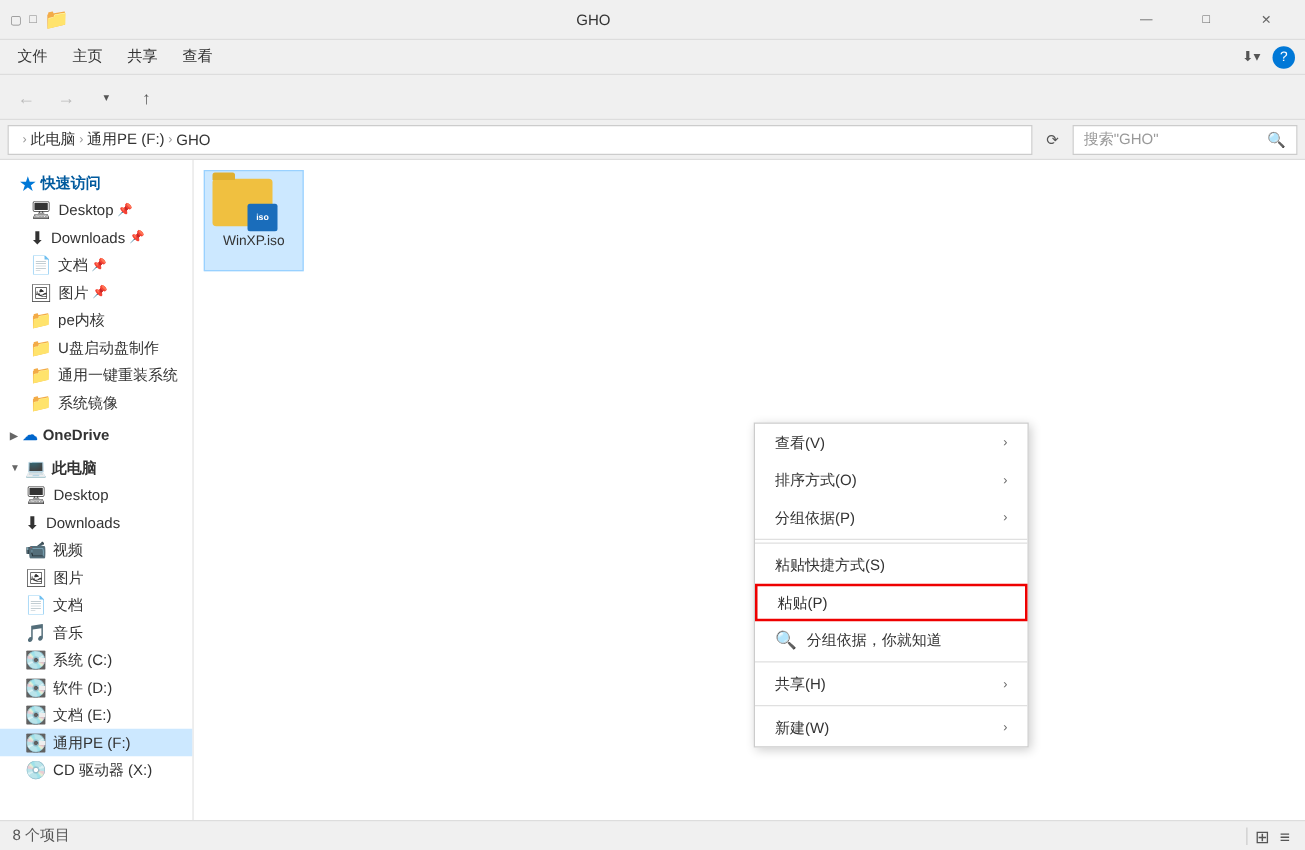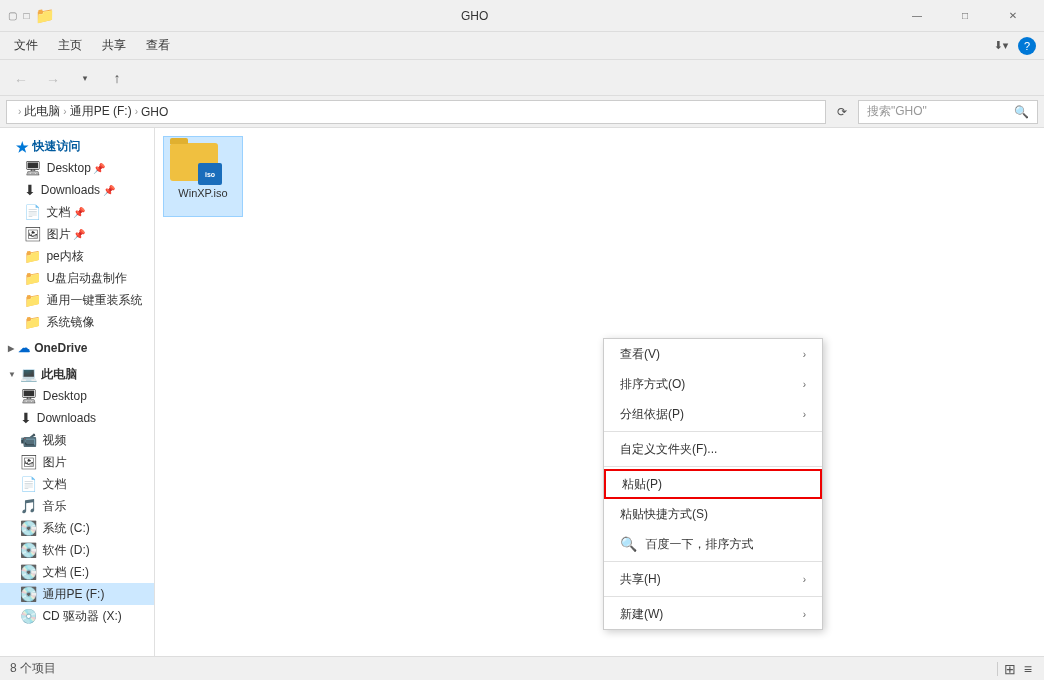--- a/index.html
+++ b/index.html
@@ -415,33 +415,30 @@
       </div>
       <div class="ctx-item">
         <span>排序方式(O)</span>
         <span class="ctx-arrow">›</span>
       </div>
       <div class="ctx-item">
         <span>分组依据(P)</span>
         <span class="ctx-arrow">›</span>
       </div>
       <div class="ctx-sep"></div>
-      <div class="ctx-item">
-        <span>自定义文件夹(F)...</span>
-      </div>
       <div class="ctx-sep"></div>
+      <div class="ctx-item">
+        <span>粘贴快捷方式(S)</span>
+      </div>
       <div class="ctx-item highlighted">
         <span>粘贴(P)</span>
       </div>
       <div class="ctx-item">
-        <span>粘贴快捷方式(S)</span>
-      </div>
-      <div class="ctx-item">
         <span class="ctx-icon">🔍</span>
-        <span>百度一下，排序方式</span>
+        <span>分组依据，你就知道</span>
       </div>
       <div class="ctx-sep"></div>
       <div class="ctx-item">
         <span>共享(H)</span>
         <span class="ctx-arrow">›</span>
       </div>
       <div class="ctx-sep"></div>
       <div class="ctx-item">
         <span>新建(W)</span>
         <span class="ctx-arrow">›</span>

